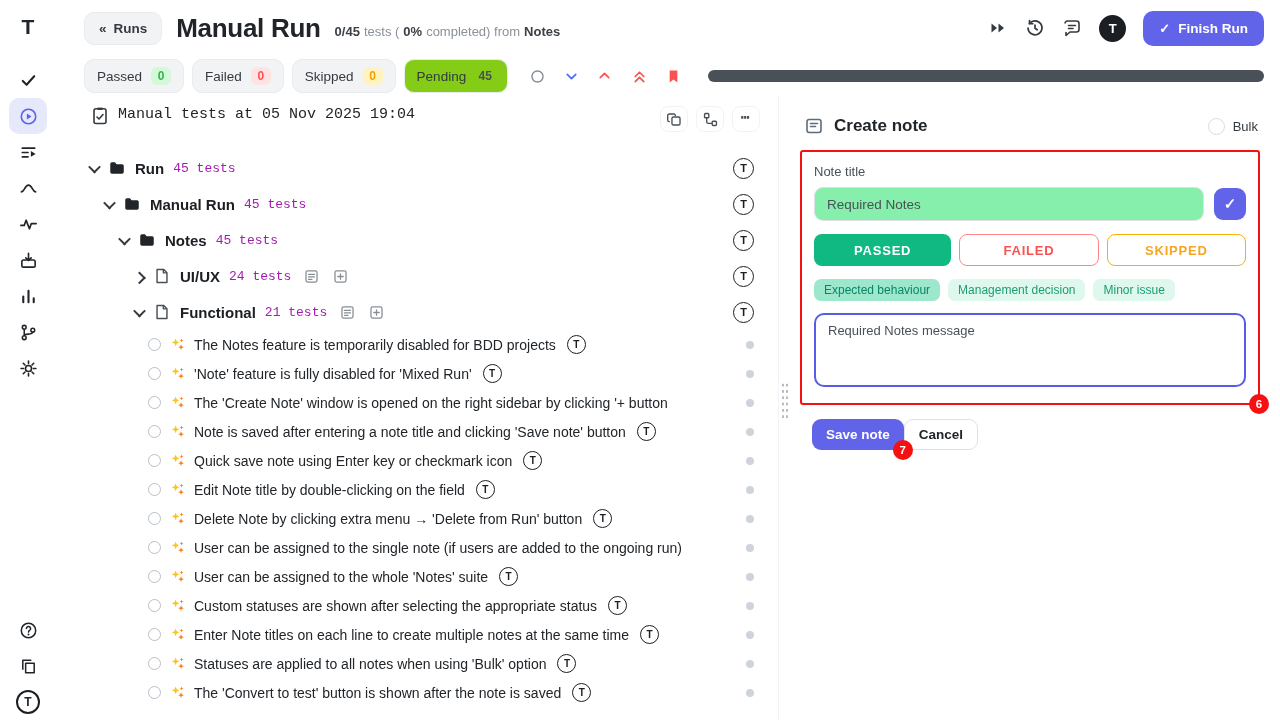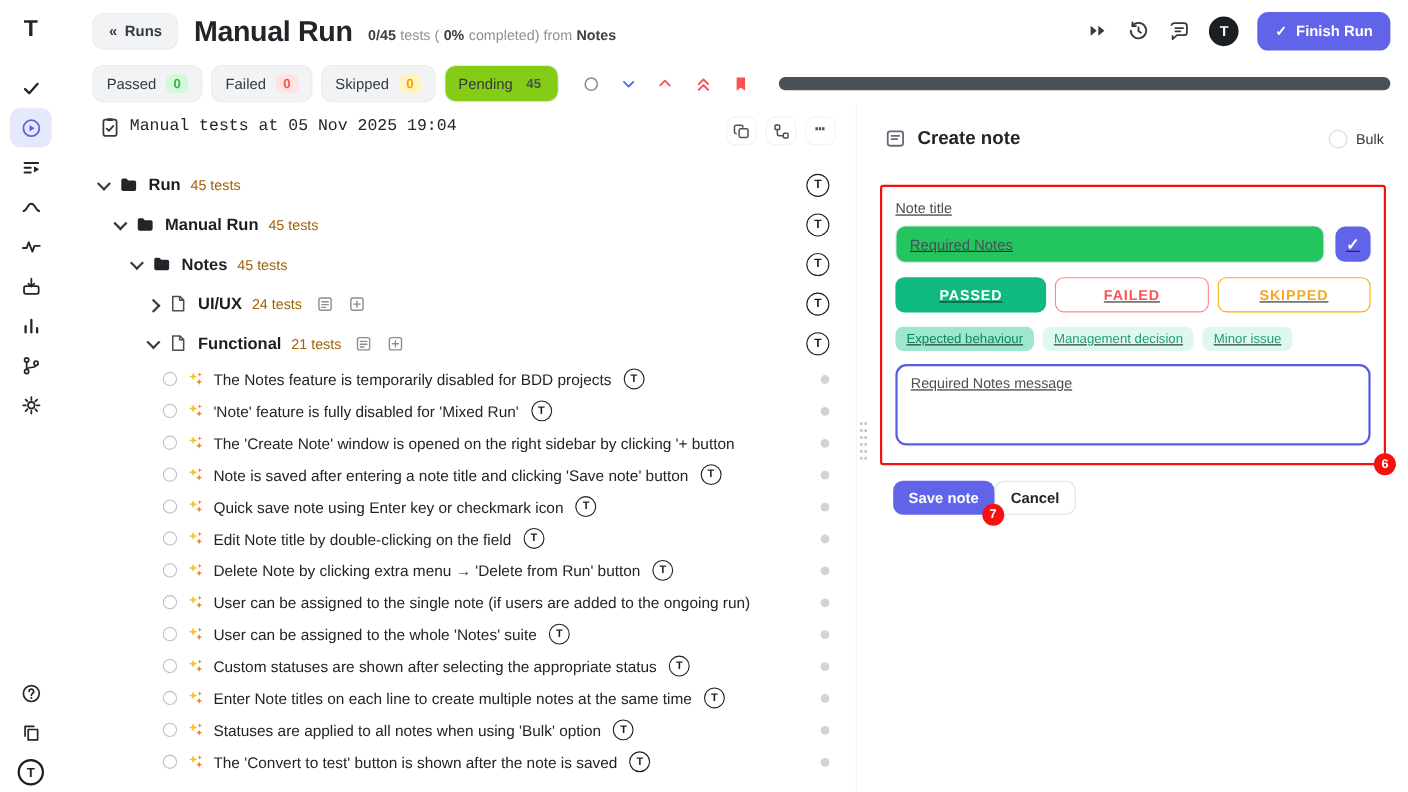--- a/index.html
+++ b/index.html
@@ -68,41 +68,41 @@
   .tree-row { display:flex; align-items:center; gap:9px; padding-right:24px; }
   .tree-row.folder { height:36px; }
   .tree-row.test { height:29px;text-align:center; }
   .lvl0{padding-left:34px}.lvl1{padding-left:49px}.lvl2{padding-left:64px}.lvl3{padding-left:79px}.lvl4{padding-left:92px}
   .chev { width:9px; height:9px; flex:0 0 9px; border-right:2px solid #343a40; border-bottom:2px solid #343a40; transform:rotate(45deg) translate(-1px,-1px); }
   .chev.right { transform:rotate(-45deg) translate(-1px,1px); }
   .tree-ic { width:18px; height:18px; flex:0 0 18px; color:#212529; }
   .tree-ic.doc { color:#495057; }
   .tree-ic.sm { width:17px; height:17px; flex:0 0 17px; color:#868e96; margin-left:3px; }
   .f-name { font-size:15px; font-weight:600; color:#1b1f23; }
-  .f-count { font-size:13px; color:#a16207; }
+  .f-count { font-size:13px; color:#a21caf;font-family:Liberation Mono, monospace; }
   .row-end { margin-left:auto; }
   .t-avatar { width:21px; height:21px; flex:0 0 21px; border:1.7px solid #1b1f23; border-radius:50%; display:flex; align-items:center; justify-content:center; font-size:11px; font-weight:800; color:#1b1f23; background:#fff; }
   .t-avatar.sm { width:19px; height:19px; flex:0 0 19px; font-size:10px; margin-left:2px; }
   .radio { width:13px; height:13px; flex:0 0 13px; border:1.6px solid #b9c0c7; border-radius:50%; background:#fff; }
   .spark { width:15px; height:15px; flex:0 0 15px; }
   .test-title { font-size:14px; color:#212529; white-space:nowrap; overflow:hidden; min-width:0; flex-shrink:1; }
   .dot { width:8px; height:8px; border-radius:50%; background:#ced4da; flex:0 0 8px; }
 
   
   .note-panel { flex:1; min-width:0; padding:14px 20px 0 10px; }
   .note-head { display:flex; align-items:center; gap:10px; padding:6px 2px 12px 4px; }
   .nh-ic { width:20px; height:20px; color:#5f6b7a; }
   .note-title { font-size:17px; font-weight:700; }
   .bulk { margin-left:auto; display:flex; align-items:center; gap:8px; }
   .bulk-radio { width:17px; height:17px; border:1.6px solid #d8dde2; border-radius:50%; background:#fff; }
   .bulk-label { font-size:13px; color:#343a40; }
-  .anno-box { position:relative; border:2.5px solid #f51111; border-radius:3px; padding:10px 12px 16px; margin-top:20px;text-decoration:underline; }
+  .anno-box { position:relative; border:2.5px solid #f51111; border-radius:3px; padding:10px 12px 16px; margin-top:2px; }
   .field-label { font-size:13px; color:#495057; margin:2px 0 8px; }
   .input-row { display:flex; gap:10px; align-items:center; }
-  .note-input { flex:1; height:34px; border:1px solid #dee2e6; border-radius:9px; padding:0 12px; font-size:13.5px; color:#495057; font-family:inherit; outline:none; background:#22c55e; }
+  .note-input { flex:1; height:34px; border:1px solid #dee2e6; border-radius:9px; padding:0 12px; font-size:13.5px; color:#495057; font-family:inherit; outline:none; background:#86efac; }
   .check-btn { flex:0 0 32px; height:32px; background:#6163e8; color:#fff; border-radius:9px; font-size:15px; font-weight:700; display:flex; align-items:center; justify-content:center; }
   .status-row { display:flex; gap:8px; margin-top:13px; }
   .st { flex:1; height:32px; border-radius:8px; font-size:13px; font-weight:700; letter-spacing:0.8px; }
   .st.passed { background:#10b981; color:#fff; }
   .st.failed { background:#fff; border:1.6px solid #ff8787; color:#fa5252; }
   .st.skipped { background:#fff; border:1.6px solid #fab005; color:#f5a623; }
   .tags-row { display:flex; gap:8px; margin-top:13px; }
   .tag { font-size:12px; padding:4px 10px; border-radius:7px; background:#dff8ee; color:#1d9d74; }
   .tag.sel { background:#9de8cd; color:#0b8465; }
   .note-msg { display:block; width:100%; height:74px; margin-top:12px; border:2px solid #585ce5; border-radius:10px; padding:8px 12px; font-size:13px; color:#495057; font-family:inherit; resize:none; outline:none; }

